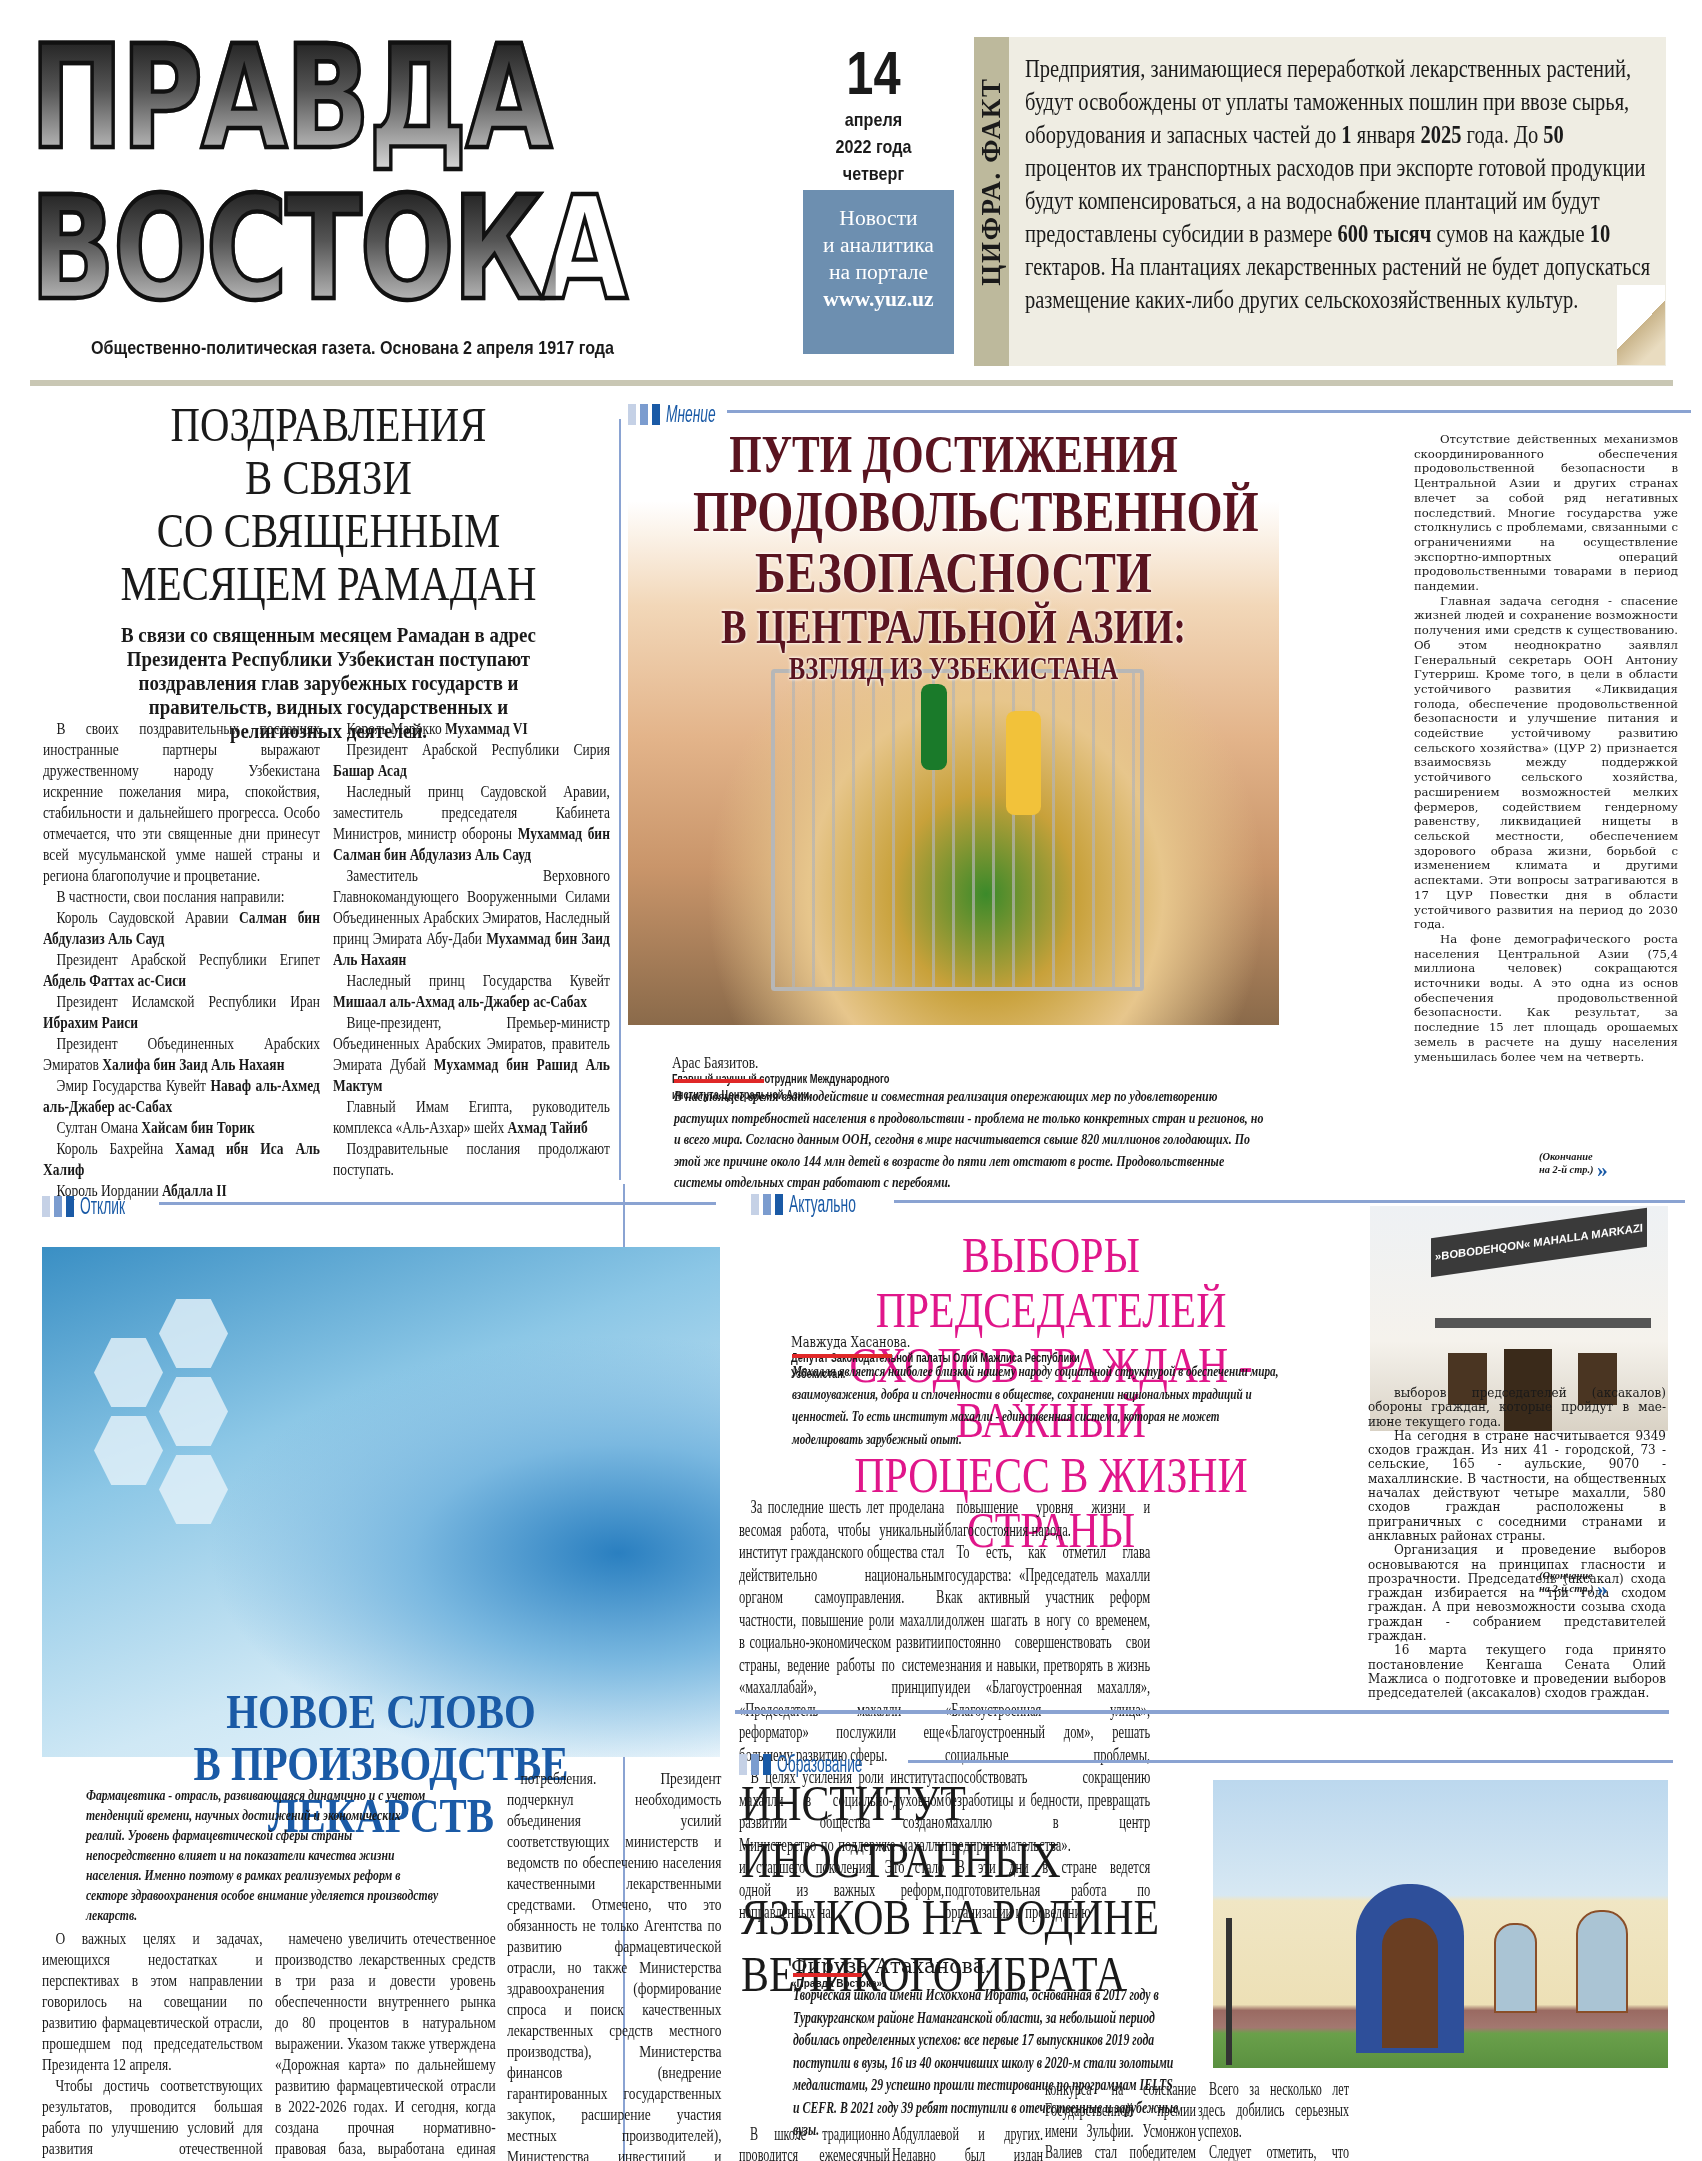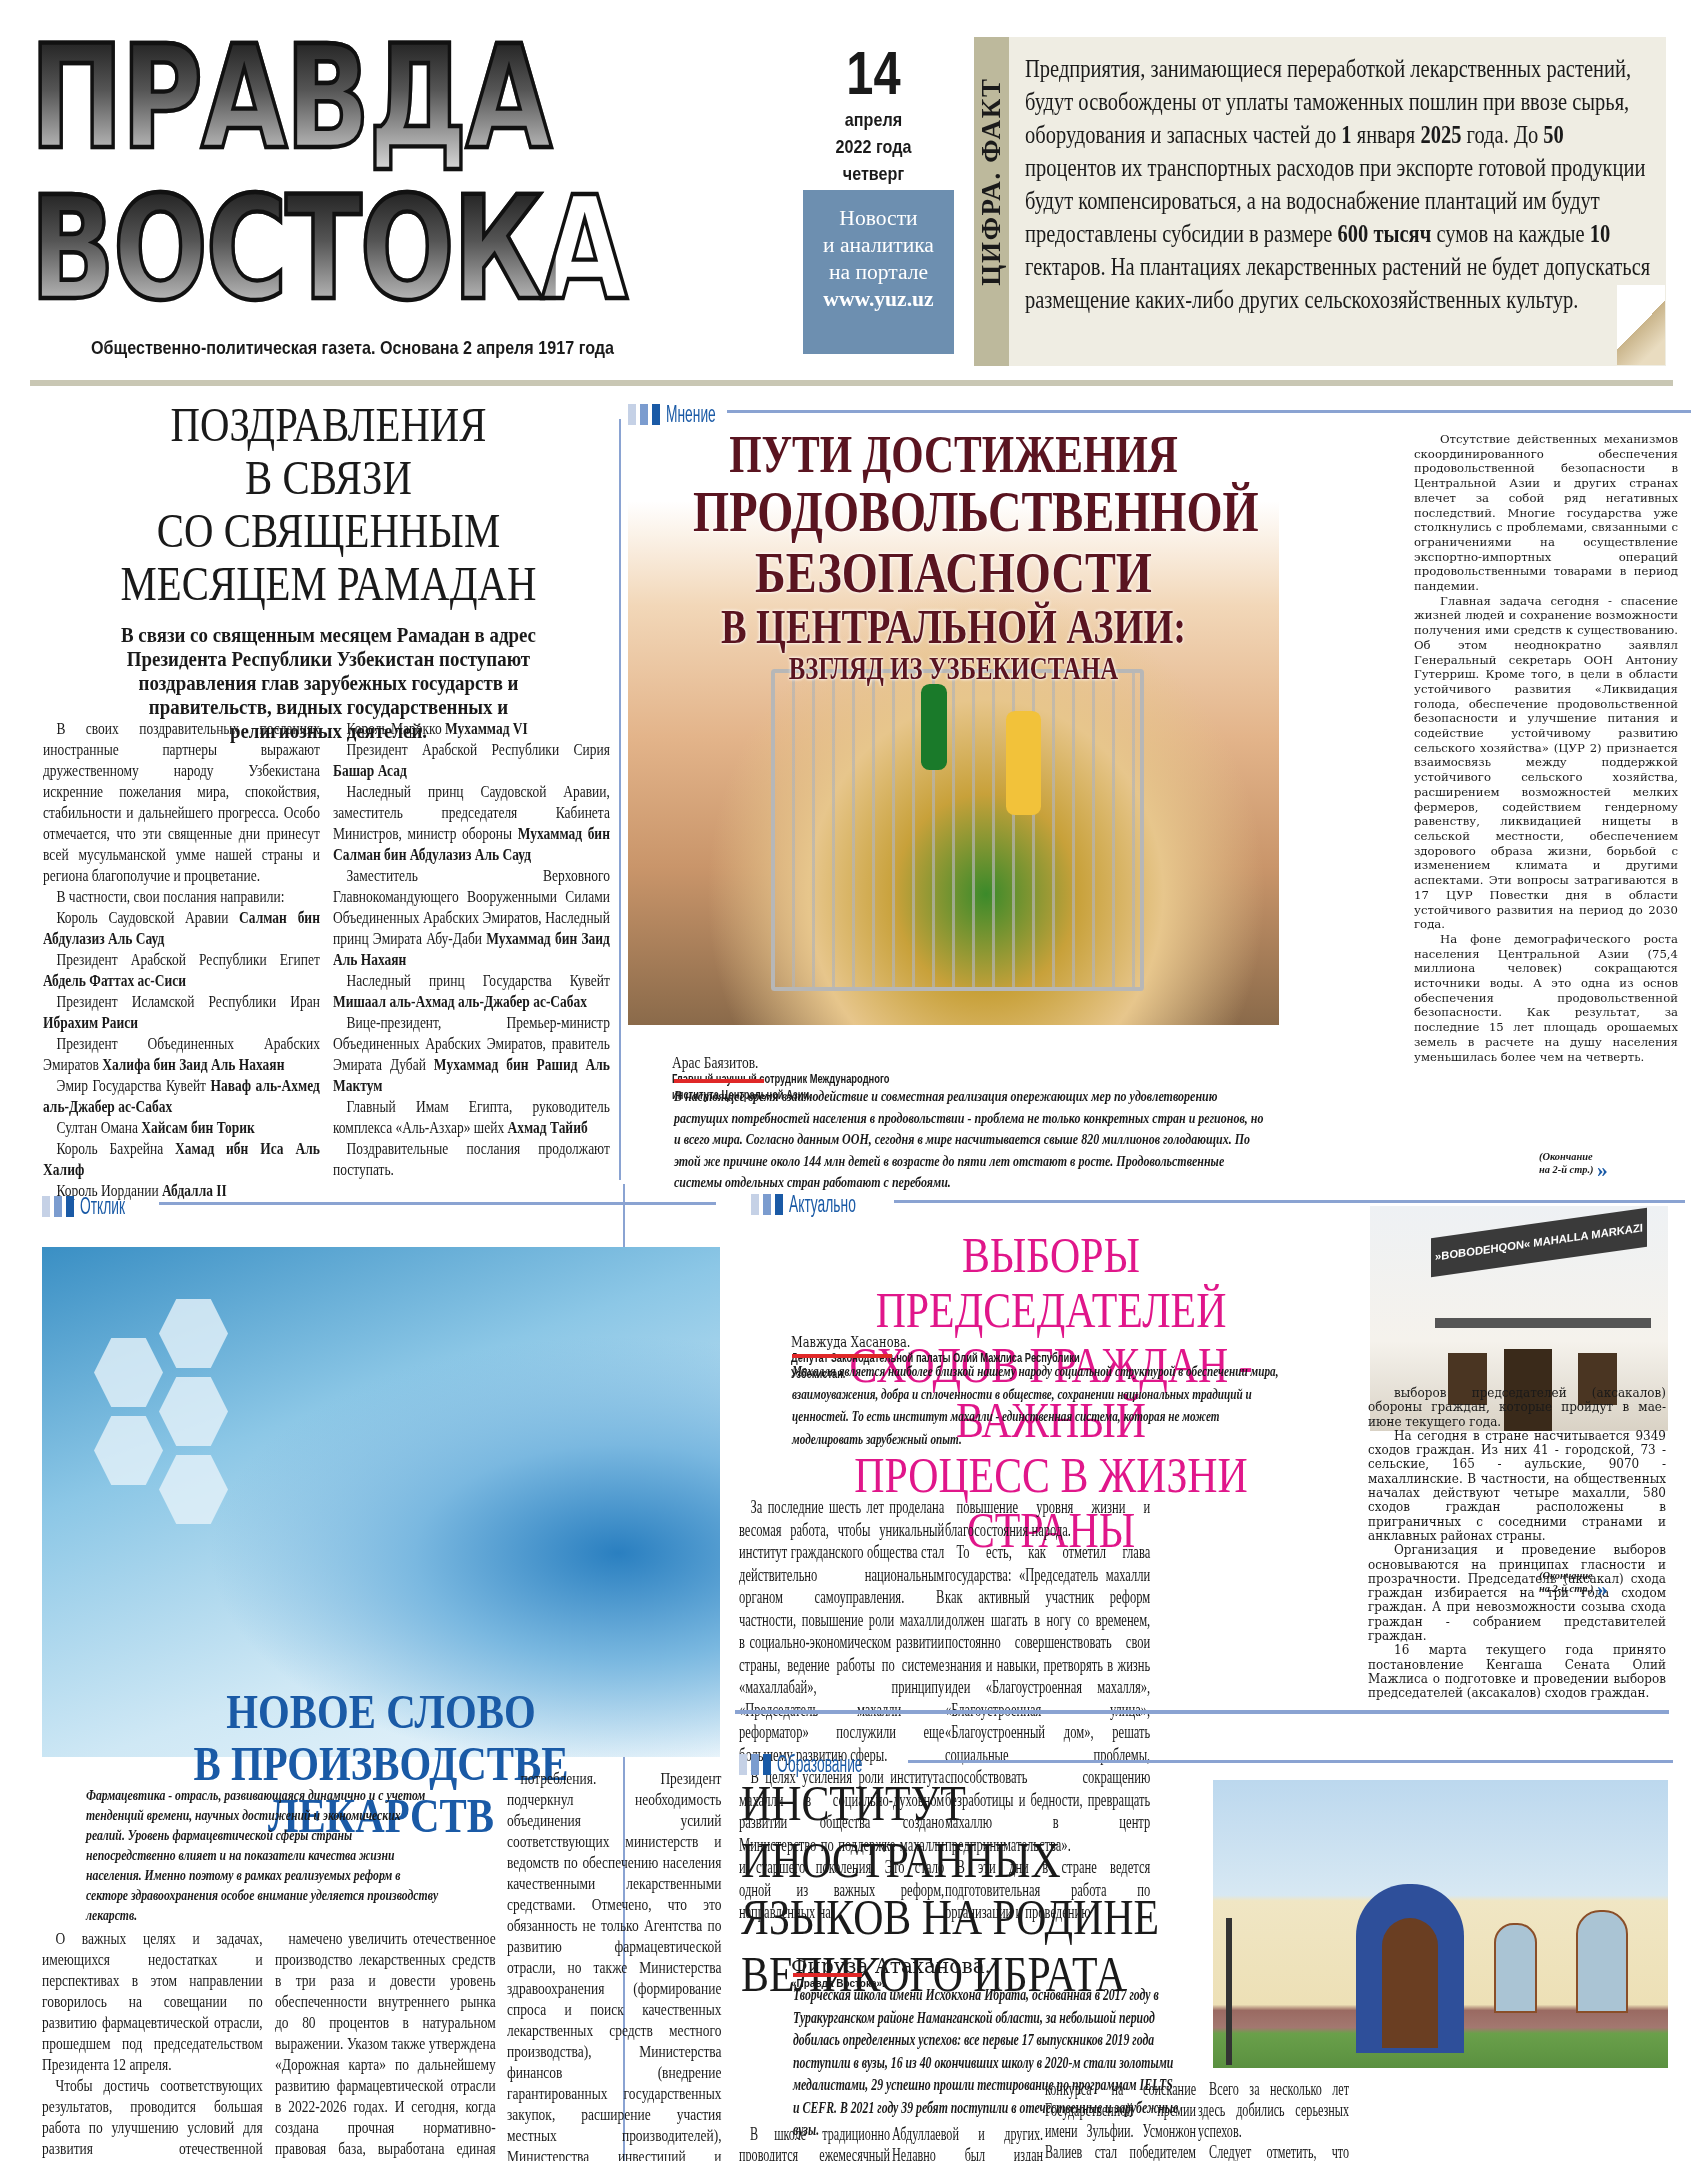--- a/index.html
+++ b/index.html
@@ -107,21 +107,21 @@
     <p><span>Президент Арабской Республики Сирия </span><b>Башар Асад</b></p>
     <p><span>Наследный принц Саудовской Аравии, заместитель председателя Кабинета Министров, министр обороны </span><b>Мухаммад бин Салман бин Абдулазиз Аль Сауд</b></p>
     <p><span>Заместитель Верховного Главнокомандующего Вооруженными Силами Объединенных Арабских Эмиратов, Наследный принц Эмирата Абу-Даби </span><b>Мухаммад бин Заид Аль Нахаян</b></p>
     <p><span>Наследный принц Государства Кувейт </span><b>Мишаал аль-Ахмад аль-Джабер ас-Сабах</b></p>
     <p><span>Вице-президент, Премьер-министр Объединенных Арабских Эмиратов, правитель Эмирата Дубай </span><b>Мухаммад бин Рашид Аль Мактум</b></p>
     <p><span>Главный Имам Египта, руководитель комплекса «Аль-Азхар» шейх </span><b>Ахмад Тайиб</b></p>
     <p><span>Поздравительные послания продолжают поступать.</span></p>
   </div>
 <div class="abs vrule" style="left:619px;top:419px;height:761px;"></div>
 
-<div class="abs sec" style="left:628px;top:401px;width:1063px;">
+<div class="abs sec" style="left:628px;top:401px;width:1063px;font-style:italic;">
   <span class="b1"></span><span class="b2"></span><span class="b3"></span><span class="lbl">Мнение</span>
   <div class="rule" style="left:99px;right:0;"></div>
 </div>
 <div class="abs img" style="left:628px;top:501px;width:651px;height:524px;background:radial-gradient(ellipse at 55% 75%,#3b8a2a 0%,#c8a13a 18%,#e7c68c 35%,transparent 55%),linear-gradient(180deg,#fff 0%,#f2d7b8 20%,#e3b48a 45%,#c9956a 70%,#8a6a4a 100%);">
   <div style="position:absolute;left:22%;top:32%;width:56%;height:60%;border:4.3px solid #b7b7b7;border-radius:3.5px;background:repeating-linear-gradient(90deg,transparent 0 17.3px,rgba(180,180,180,.7) 17.3px 20px);"></div>
   <div style="position:absolute;left:45%;top:35%;width:26px;height:86px;background:#1a7a2a;border-radius:8.6px;"></div>
   <div style="position:absolute;left:58%;top:40%;width:35px;height:104px;background:#f2c23a;border-radius:8.6px;"></div>
 </div>
 <div class="abs h-maroon" style="left:628px;top:428px;width:651px;">
   <div style="font-size:52px;line-height:53px;transform:scaleX(0.8);">ПУТИ ДОСТИЖЕНИЯ</div>

